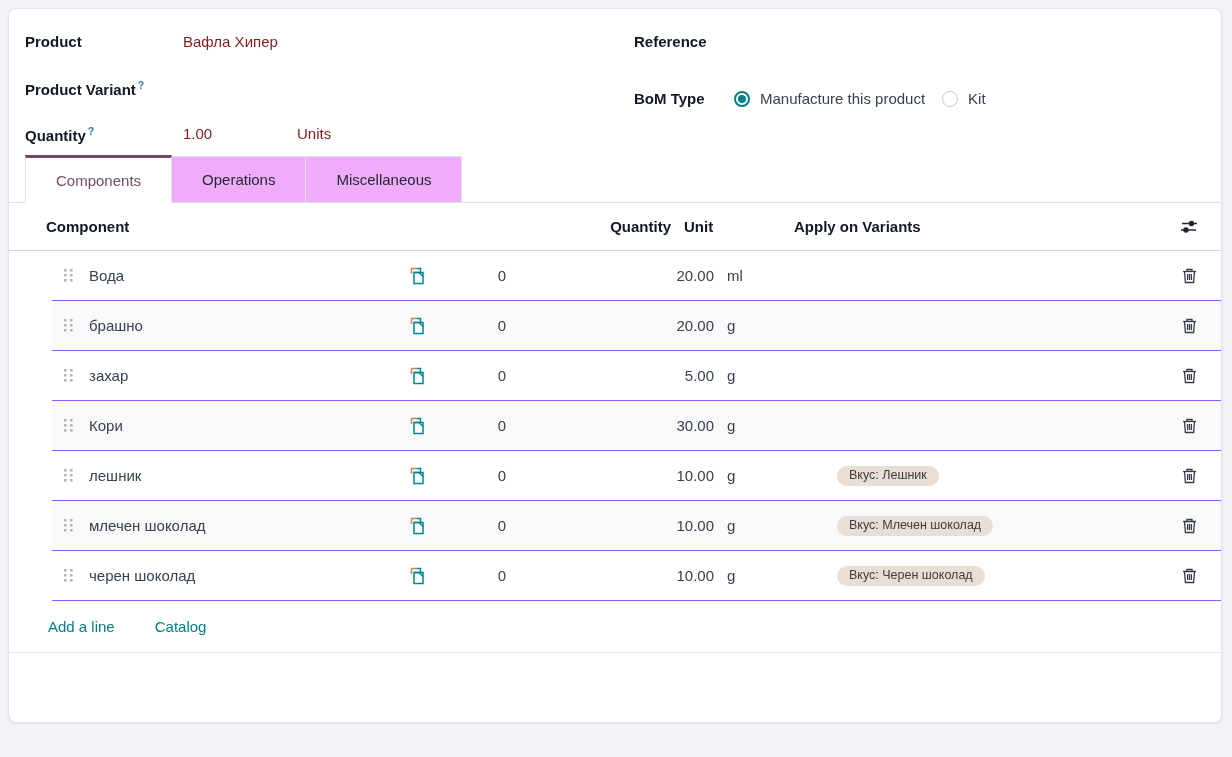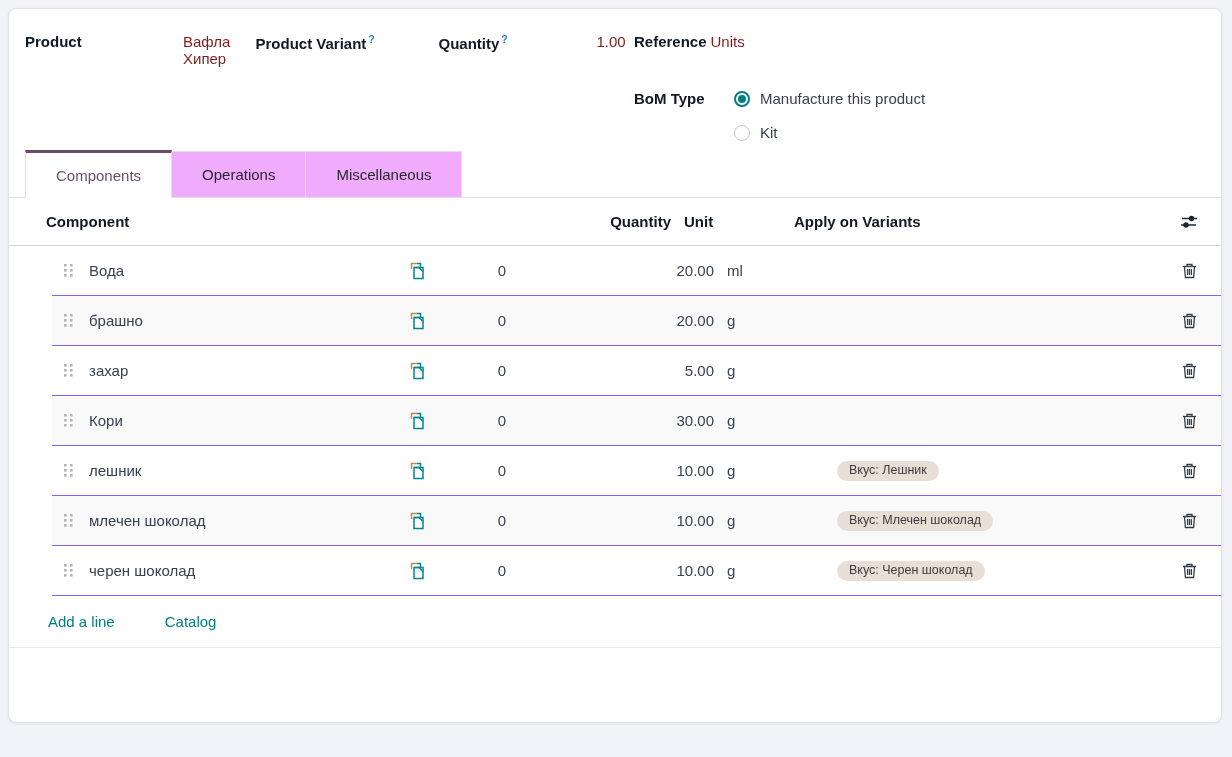--- a/index.html
+++ b/index.html
@@ -12,29 +12,29 @@
     position:relative;
   }
   .sheet {
     position:absolute; left:8px; top:8px; width:1214px; height:715px;
     background:#fff; border:1px solid #e1e3e6; border-radius:8px;
     box-shadow:0 1px 3px rgba(0,0,0,.07);
     overflow:hidden;
   }
   
   .form-area { display:flex; padding:24px 16px 0 16px; }
-  .form-col-left { width:600px; display:flex; gap:25px; }
+  .form-col-left { width:600px; display:flex; flex-direction:column; gap:25px; }
   .form-col-right { flex:1; display:flex; flex-direction:column; gap:36px; padding-left:9px; }
   .frow { display:flex; align-items:flex-start; min-height:21px; }
   .flabel { font-weight:700; color:#111827; width:158px; flex:none; }
   .form-col-right .flabel { width:100px; }
   .fvalue { color:#7f1d1d; }
   .fvalue.qty { width:114px; }
   .help-sup { color:#2d7cb8; font-size:10.5px; vertical-align:super; margin-left:2px; font-weight:700; }
-  .radio-group { display:flex; flex-direction:column; gap:17px; }
+  .radio-group { display:flex; flex-direction:row; gap:17px; }
   .radio-opt { display:flex; align-items:center; gap:10px; cursor:pointer; }
   .radio { width:16px; height:16px; border-radius:50%; flex:none; background:#fff; }
   .radio.checked { border:2px solid #017e84; position:relative; }
   .radio.checked::after { content:""; position:absolute; left:2px; top:2px; width:8px; height:8px; border-radius:50%; background:#017e84; }
   .radio.unchecked { border:1px solid #c6cad0; }
   .radio-label { color:#374151; }
   
   .tabs { display:flex; align-items:flex-end; padding-left:16px; margin-top:9px; border-bottom:1px solid #dee2e6; height:48px; }
   .tab { display:flex; align-items:center; justify-content:center; padding:0 30px; cursor:pointer; white-space:nowrap; }
   .tab.active {
@@ -62,21 +62,21 @@
   .c-unit { padding-left:13px; }
   .c-var { padding-left:45px; }
   .c-del { display:flex; justify-content:center; align-items:center; }
   .icon { display:inline-flex; cursor:pointer; }
   .draghandle { cursor:grab; display:inline-flex; }
   .tag {
     display:inline-block; background:#e9ded6; color:#413a3e;
     border-radius:999px; padding:2px 12px; font-size:12.5px; line-height:1.25;
   }
   .tag:empty { display:none; }
-  .tfoot { height:52px; border-bottom:1px solid #e6e8ea; display:flex; align-items:center; padding-left:39px; gap:50px; }
+  .tfoot { height:52px; border-bottom:1px solid #e6e8ea; display:flex; align-items:center; padding-left:39px; gap:40px; }
   .link { color:#017e84; cursor:pointer; }
 </style>
 </head>
 <body>
 
 <div class="sheet">
 
   <div class="form-area">
     <div class="form-col-left">
       <div class="frow">

